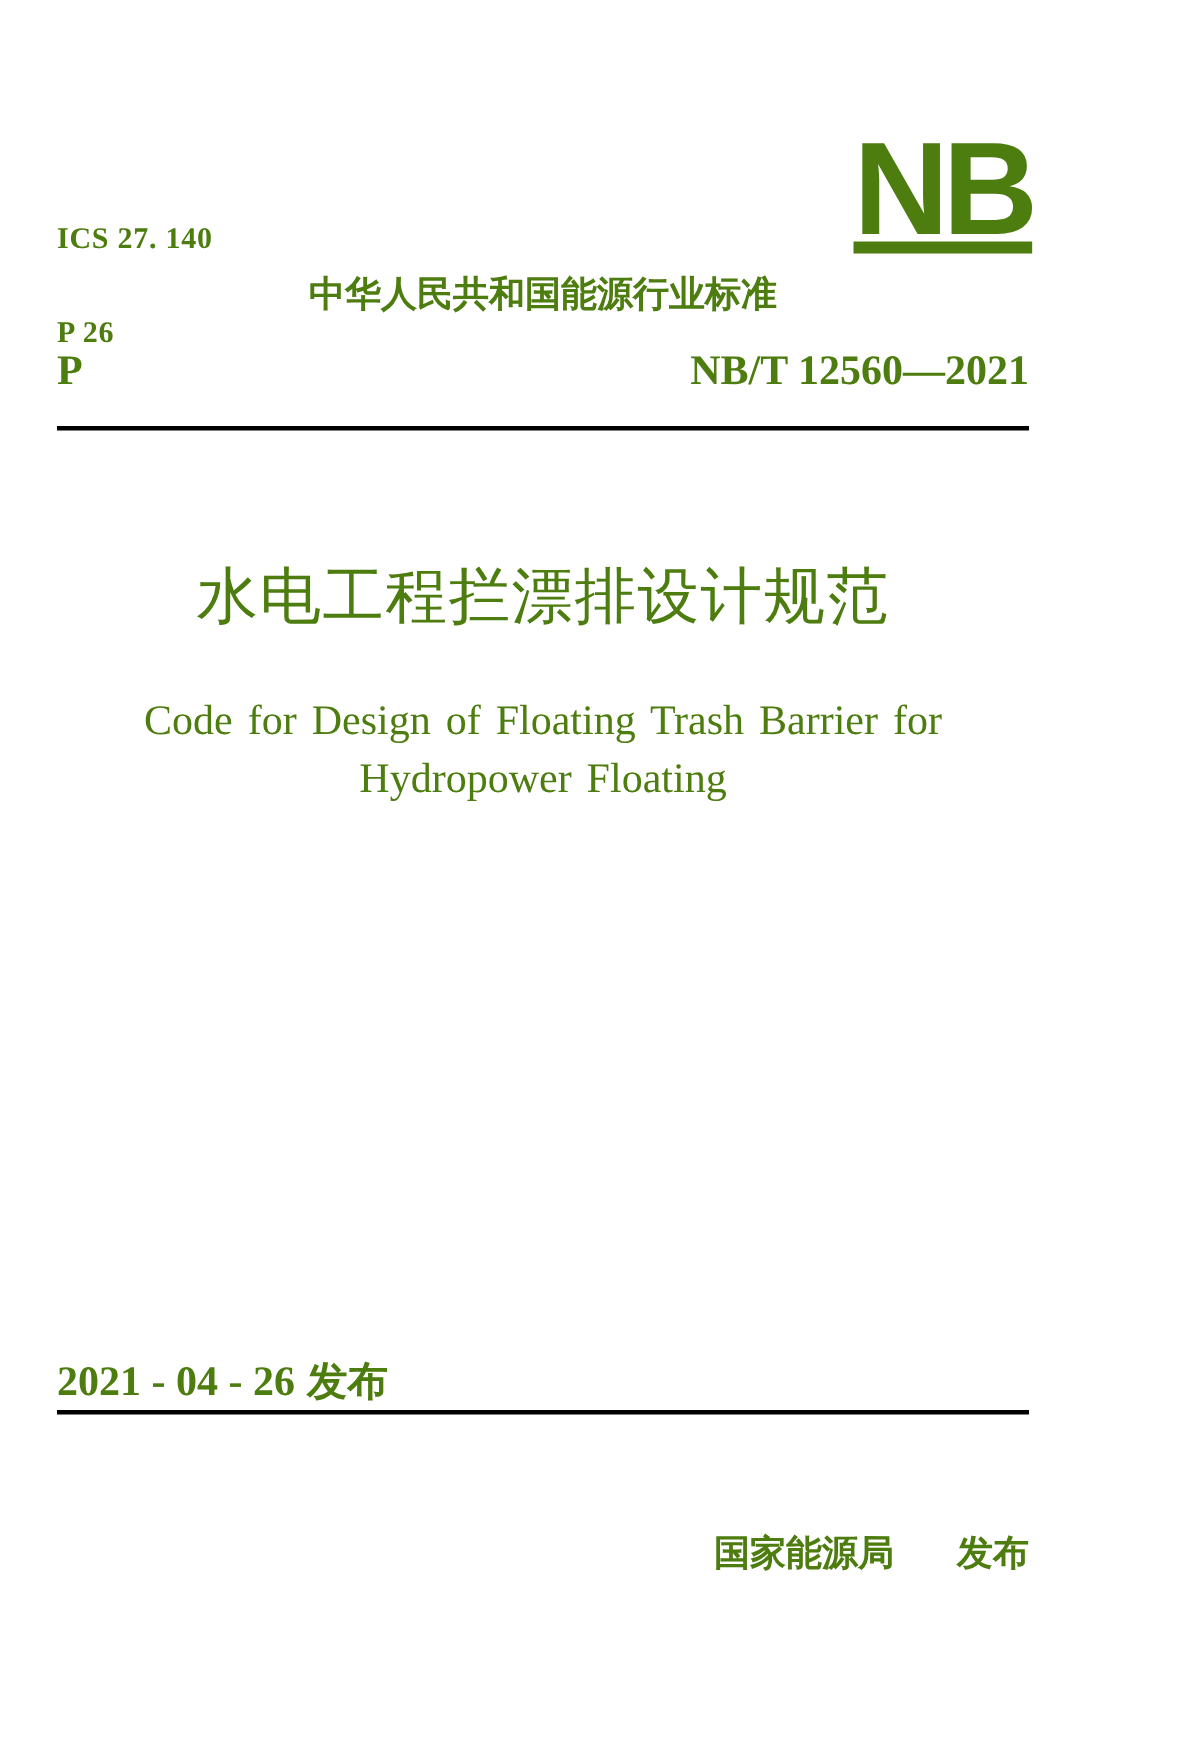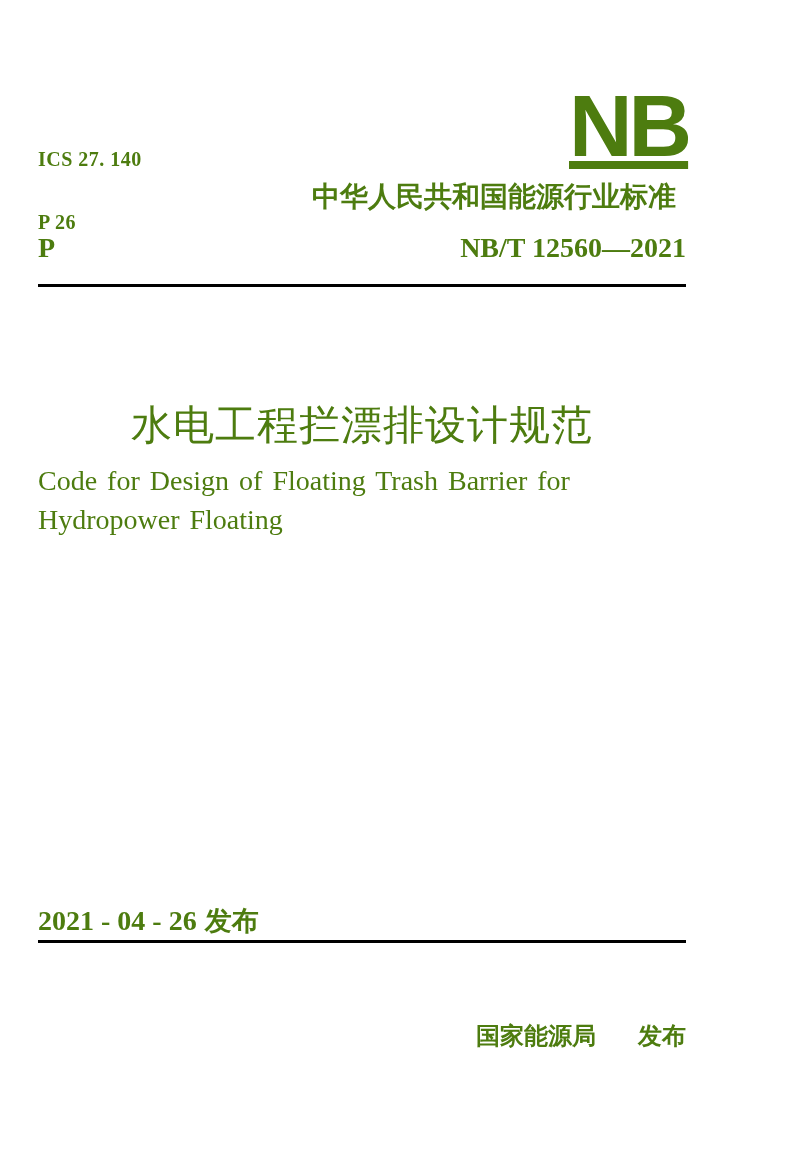--- a/index.html
+++ b/index.html
@@ -36,27 +36,27 @@
     font-family: "Liberation Sans", "DejaVu Sans", sans-serif;
     font-weight: 700;
     font-size: 88px;
     line-height: 1;
     letter-spacing: -4px;
     text-decoration: underline;
   }
   
   .category {
     position: absolute;
-    left: 28px;
+    left: 38px;
     top: 181px;
     width: 648px;
-    text-align: right;
+    text-align: center;
     font-family: "Liberation Sans", "DejaVu Sans", sans-serif;
     font-weight: 700;
-    font-size: 28px;
+    font-size: 24px;
     line-height: 32px;
     letter-spacing: 0px;
   }
   
   .num-row {
     position: absolute;
     left: 38px;
     top: 233px;
     width: 648px;
     display: flex;
@@ -73,36 +73,37 @@
     width: 648px;
     height: 3px;
     background: #000000;
   }
   .rule-top { top: 284px; }
   .rule-bottom { top: 940px; }
   
   .title-zh {
     position: absolute;
     left: 38px;
-    top: 402px;
+    top: 374px;
     width: 648px;
     margin: 0;
     text-align: center;
     font-family: "Liberation Serif", "DejaVu Serif", serif;
     font-weight: 400;
     font-size: 41px;
     line-height: 46px;
     letter-spacing: 1px;
   }
   
   .title-en {
     position: absolute;
     left: 38px;
     top: 461px;
     width: 648px;
+    text-align: center;
     font-family: "Liberation Serif", "DejaVu Serif", serif;
     font-weight: 400;
     font-size: 28px;
     line-height: 39px;
     word-spacing: 3px;
   }
   
   .dates-row {
     position: absolute;
     left: 38px;

